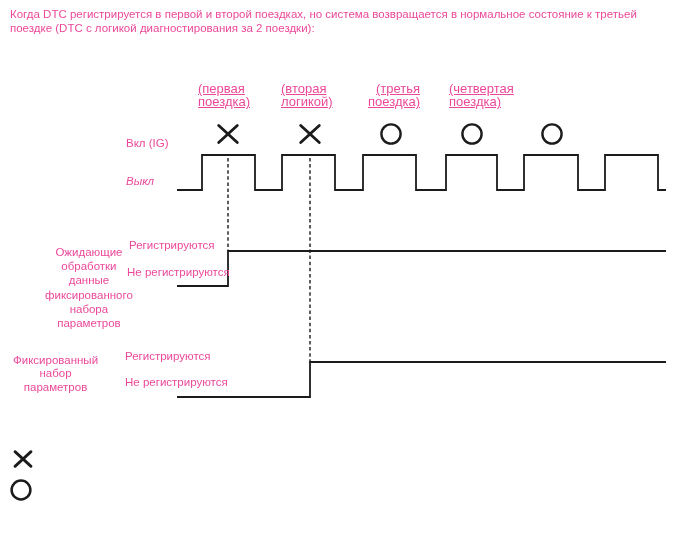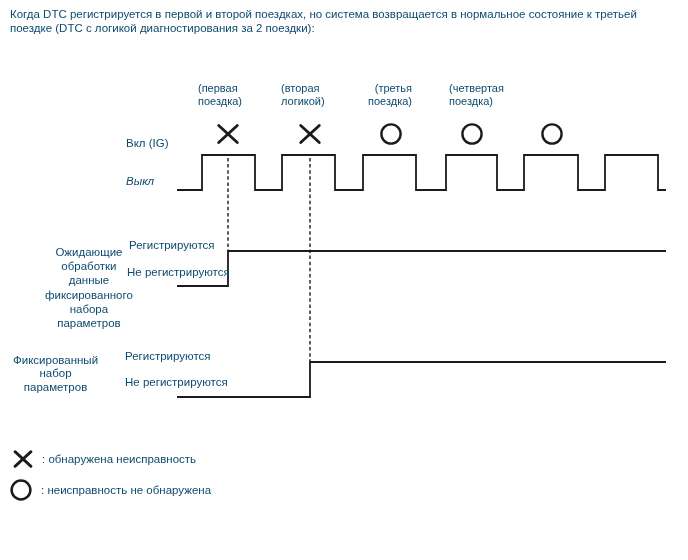--- a/index.html
+++ b/index.html
@@ -6,42 +6,43 @@
   html, body {
     width: 688px; height: 560px;
     background: #ffffff;
     font-family: "Liberation Sans", sans-serif;
   }
   .screen {
     position: relative;
     width: 688px; height: 560px;
     background: #ffffff;
     overflow: hidden;
-    color: #0c4a6e;
+    color: #ec4899;
   }
   .caption {
     position: absolute;
     left: 10px; top: 7px;
     width: 672px;
     font-size: 11.5px;
     line-height: 14px;
     white-space: pre-line;
   }
   .abs {
     position: absolute;
     font-size: 11.5px;
     line-height: 13.4px;
     white-space: pre-line;
     text-align: center;
   }
   .trip-label {
     position: absolute;
-    font-size: 11px;
+    font-size: 13px;
     line-height: 13.3px;
     white-space: pre-line;
+    text-decoration: underline;
   }
   #diagram-svg {
     position: absolute;
     left: 0; top: 0;
   }
   .legend-row {
     position: absolute;
     display: flex;
     align-items: center;
     gap: 7px;
@@ -115,22 +116,20 @@
 набор
 параметров</div>
   <div class="abs" style="left:125px; top:350px;">Регистрируются</div>
   <div class="abs" style="left:125px; top:376px;">Не регистрируются</div>
 
   <div class="legend-row" style="left:11px; top:448px;">
     <svg id="legend-icon-0" width="24" height="22" viewBox="0 0 24 22">
         <line x1="4" y1="3.6399999999999997" x2="20" y2="18.36" stroke="#1b1b1b" stroke-width="2.8" stroke-linecap="round"></line>
         <line x1="4" y1="18.36" x2="20" y2="3.6399999999999997" stroke="#1b1b1b" stroke-width="2.8" stroke-linecap="round"></line>
       </svg>
-    <span class="legend-text">: обнаружена неисправность</span>
   </div>
   <div class="legend-row" style="left:8px; top:478px;">
     <svg id="legend-icon-1" width="26" height="24" viewBox="0 0 26 24">
         <circle cx="13" cy="12" r="9.4" fill="none" stroke="#1b1b1b" stroke-width="2.5"></circle>
       </svg>
-    <span class="legend-text">: неисправность не обнаружена</span>
   </div>
 
 </div>
 
 </body></html>

